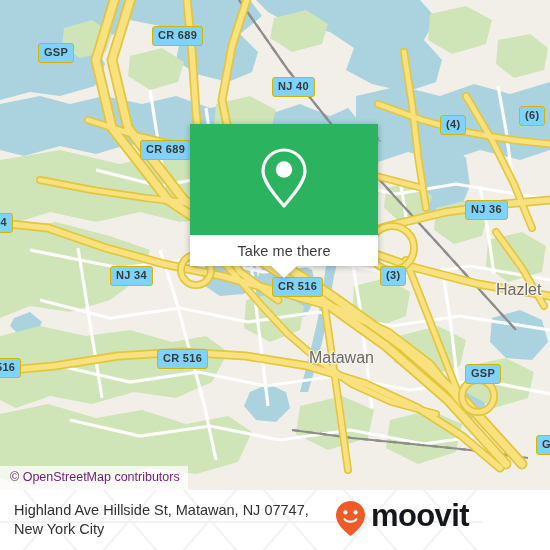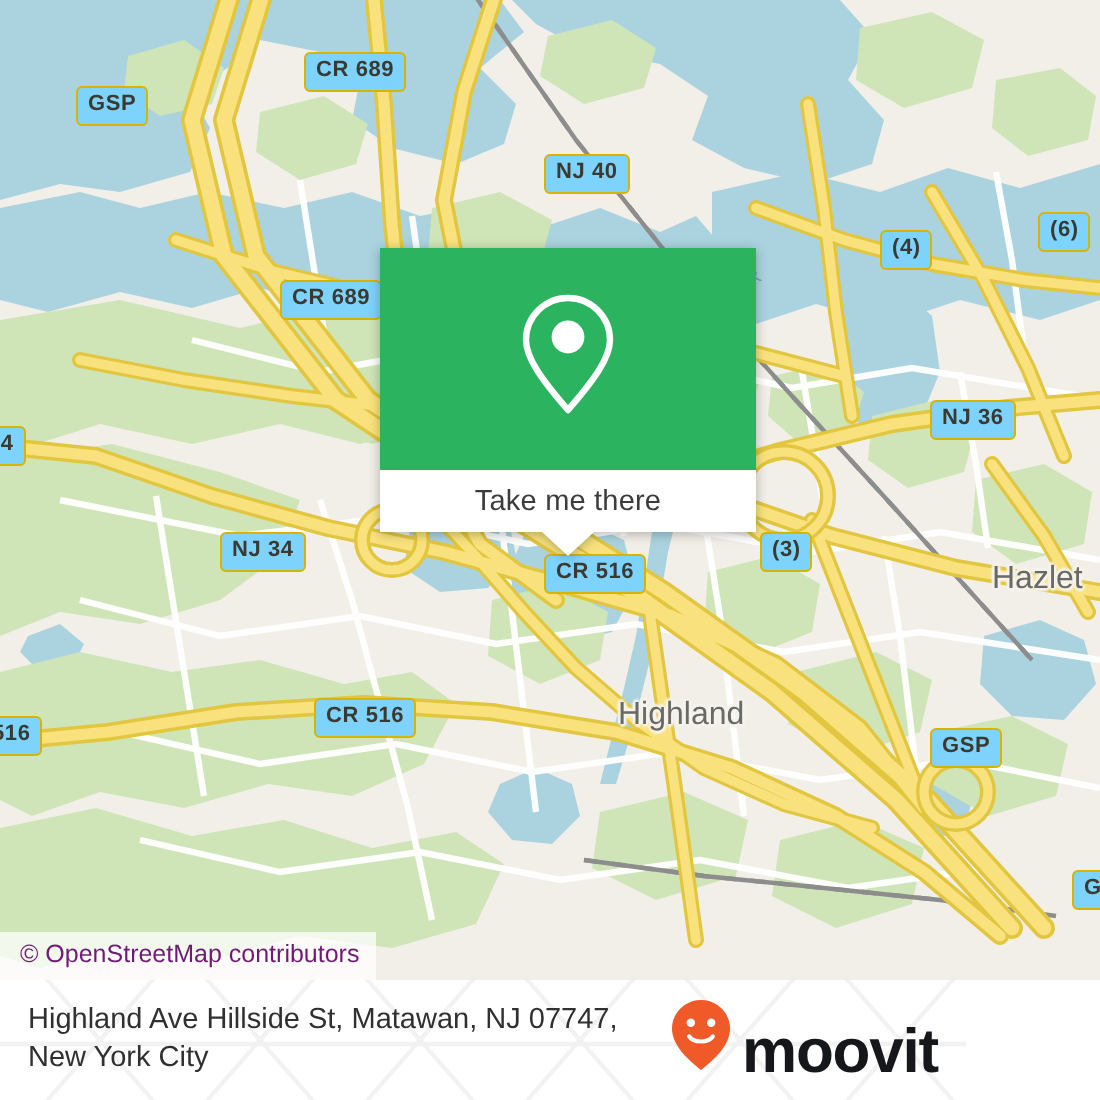--- a/index.html
+++ b/index.html
@@ -146,21 +146,21 @@
   }
   .footer-address {
     color: #303030;
     font-family: "Liberation Sans", sans-serif;
     font-size: 14.5px;
     line-height: 1.33;
     max-width: 375px;
   }
   .brand {
     display: flex;
-    align-items: flex-end;
+    align-items: flex-start;
     gap: 5px;
     flex: 0 0 auto;
   }
   .brand-word {
     color: #16171a;
     font-family: "Liberation Sans", sans-serif;
     font-size: 31px;
     font-weight: bold;
     letter-spacing: -0.6px;
     line-height: 1;
@@ -353,21 +353,21 @@
     <div class="shield" style="left:-12px; top:213px;">34</div>
     <div class="shield" style="left:110px;  top:252px;margin-top:14px;">NJ 34</div>
     <div class="shield" style="left:272px; top:277px;">CR 516</div>
     <div class="shield" style="left:380px; top:266px;">(3)</div>
     <div class="shield" style="left:-10px; top:358px;">516</div>
     <div class="shield" style="left:157px; top:349px;">CR 516</div>
     <div class="shield" style="left:465px; top:364px;">GSP</div>
     <div class="shield" style="left:536px; top:435px;">G</div>
 
     <div class="place" style="left:496px; top:281px;">Hazlet</div>
-    <div class="place" style="left:309px; top:349px;">Highland</div>
+    <div class="place" style="left:309px; top:349px;">Matawan</div>
 
     <div class="water-label" style="left:355px; top:145px; transform:rotate(-28deg); transform-origin:left top;">Creek</div>
 
     <div class="attribution">© OpenStreetMap contributors</div>
   </div>
 
   <div class="callout">
     <div class="callout-top">
       <span>
         <svg width="54" height="68" viewBox="0 0 54 68" fill="none">

